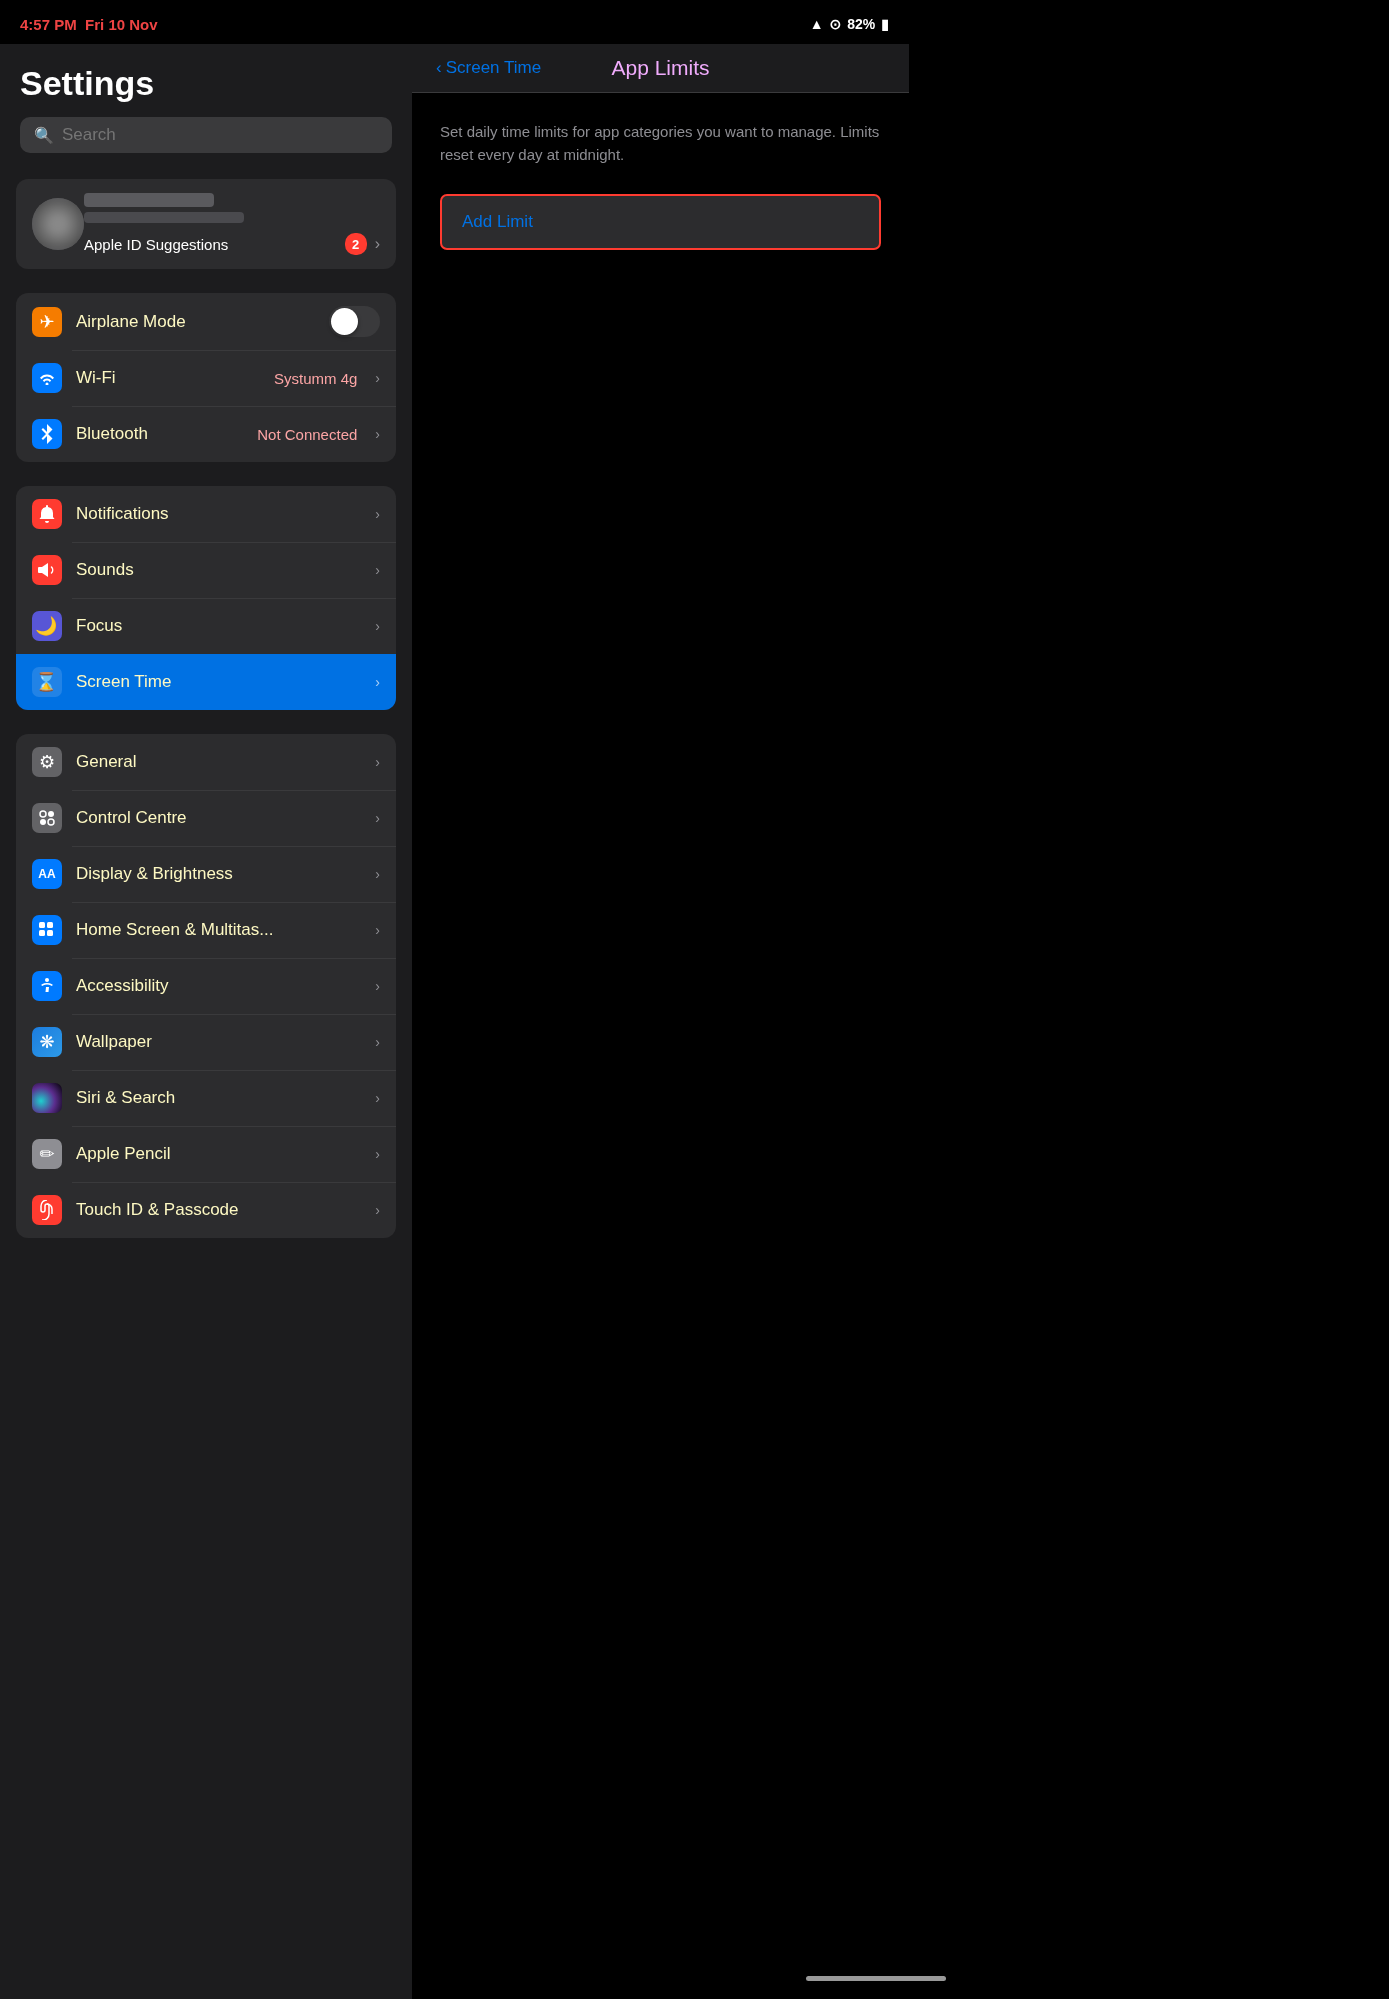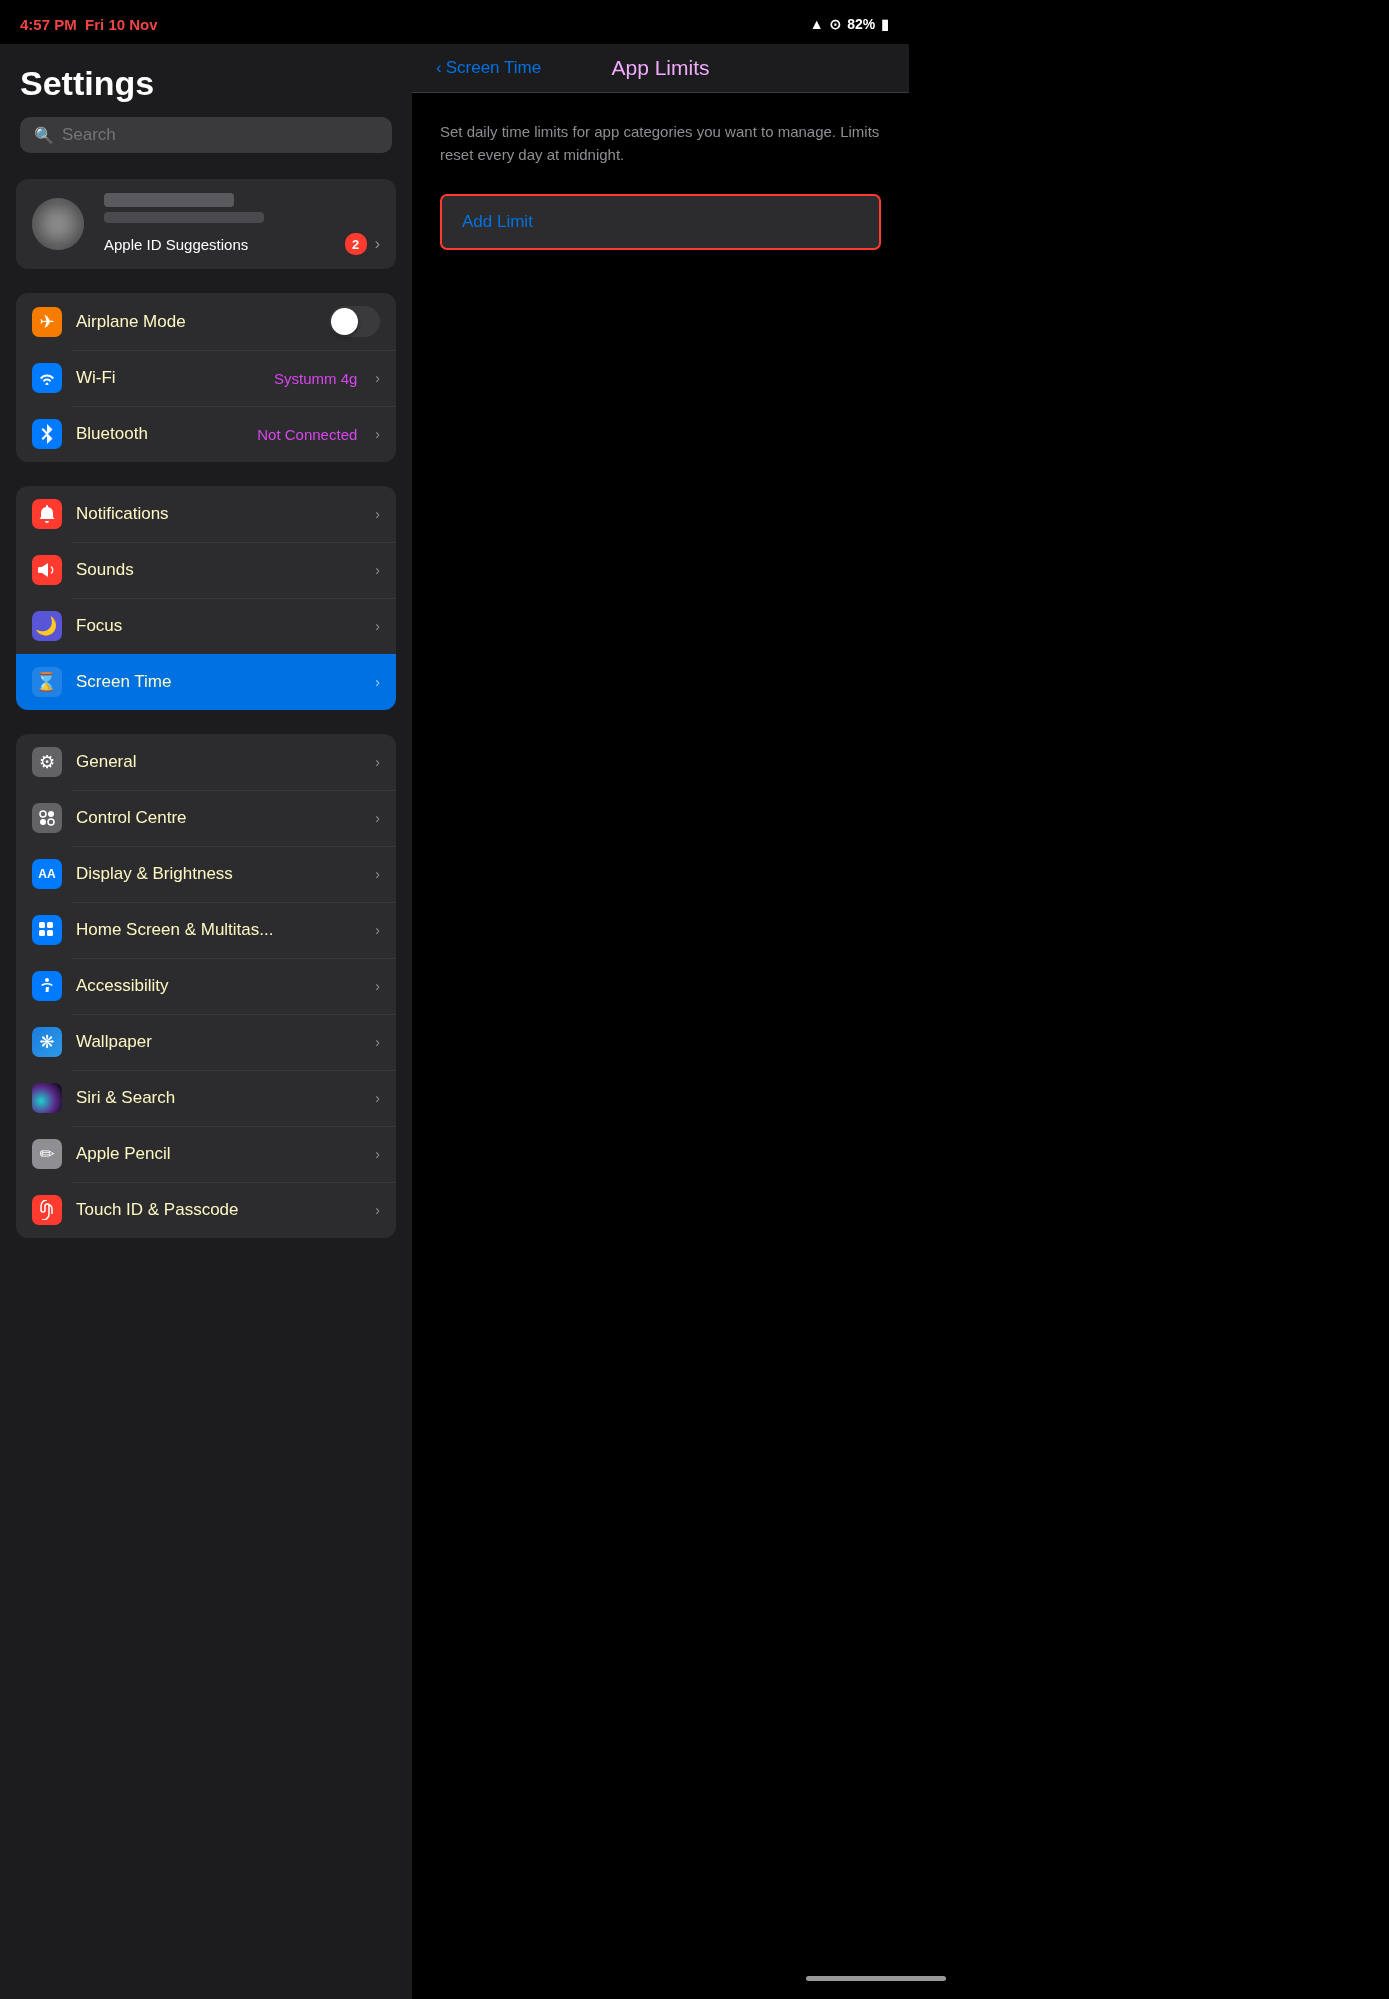--- a/index.html
+++ b/index.html
@@ -82,21 +82,21 @@
     }
 
     
     .apple-id-section {
       margin: 12px 16px;
       background: #2c2c2e;
       border-radius: 12px;
       padding: 14px 16px;
       display: flex;
       align-items: center;
-      gap: 20px;
+      gap: 0;
     }
     .apple-id-avatar {
       width: 52px;
       height: 52px;
       border-radius: 50%;
       background: #5a5a5e;
       display: flex;
       align-items: center;
       justify-content: center;
       overflow: hidden;
@@ -210,21 +210,21 @@
     .icon-pencil { background: #8e8e93; }
     .icon-touchid { background: #ff3b30; }
 
     .row-label {
       font-size: 17px;
       color: #fef9c3;
       flex: 1;
     }
     .row-value {
       font-size: 15px;
-      color: #d946ef;
+      color: #fca5a5;
       margin-right: 4px;
     }
     .row-chevron {
       color: #8e8e93;
       font-size: 14px;
     }
     .toggle {
       width: 51px;
       height: 31px;
       background: #3a3a3c;

